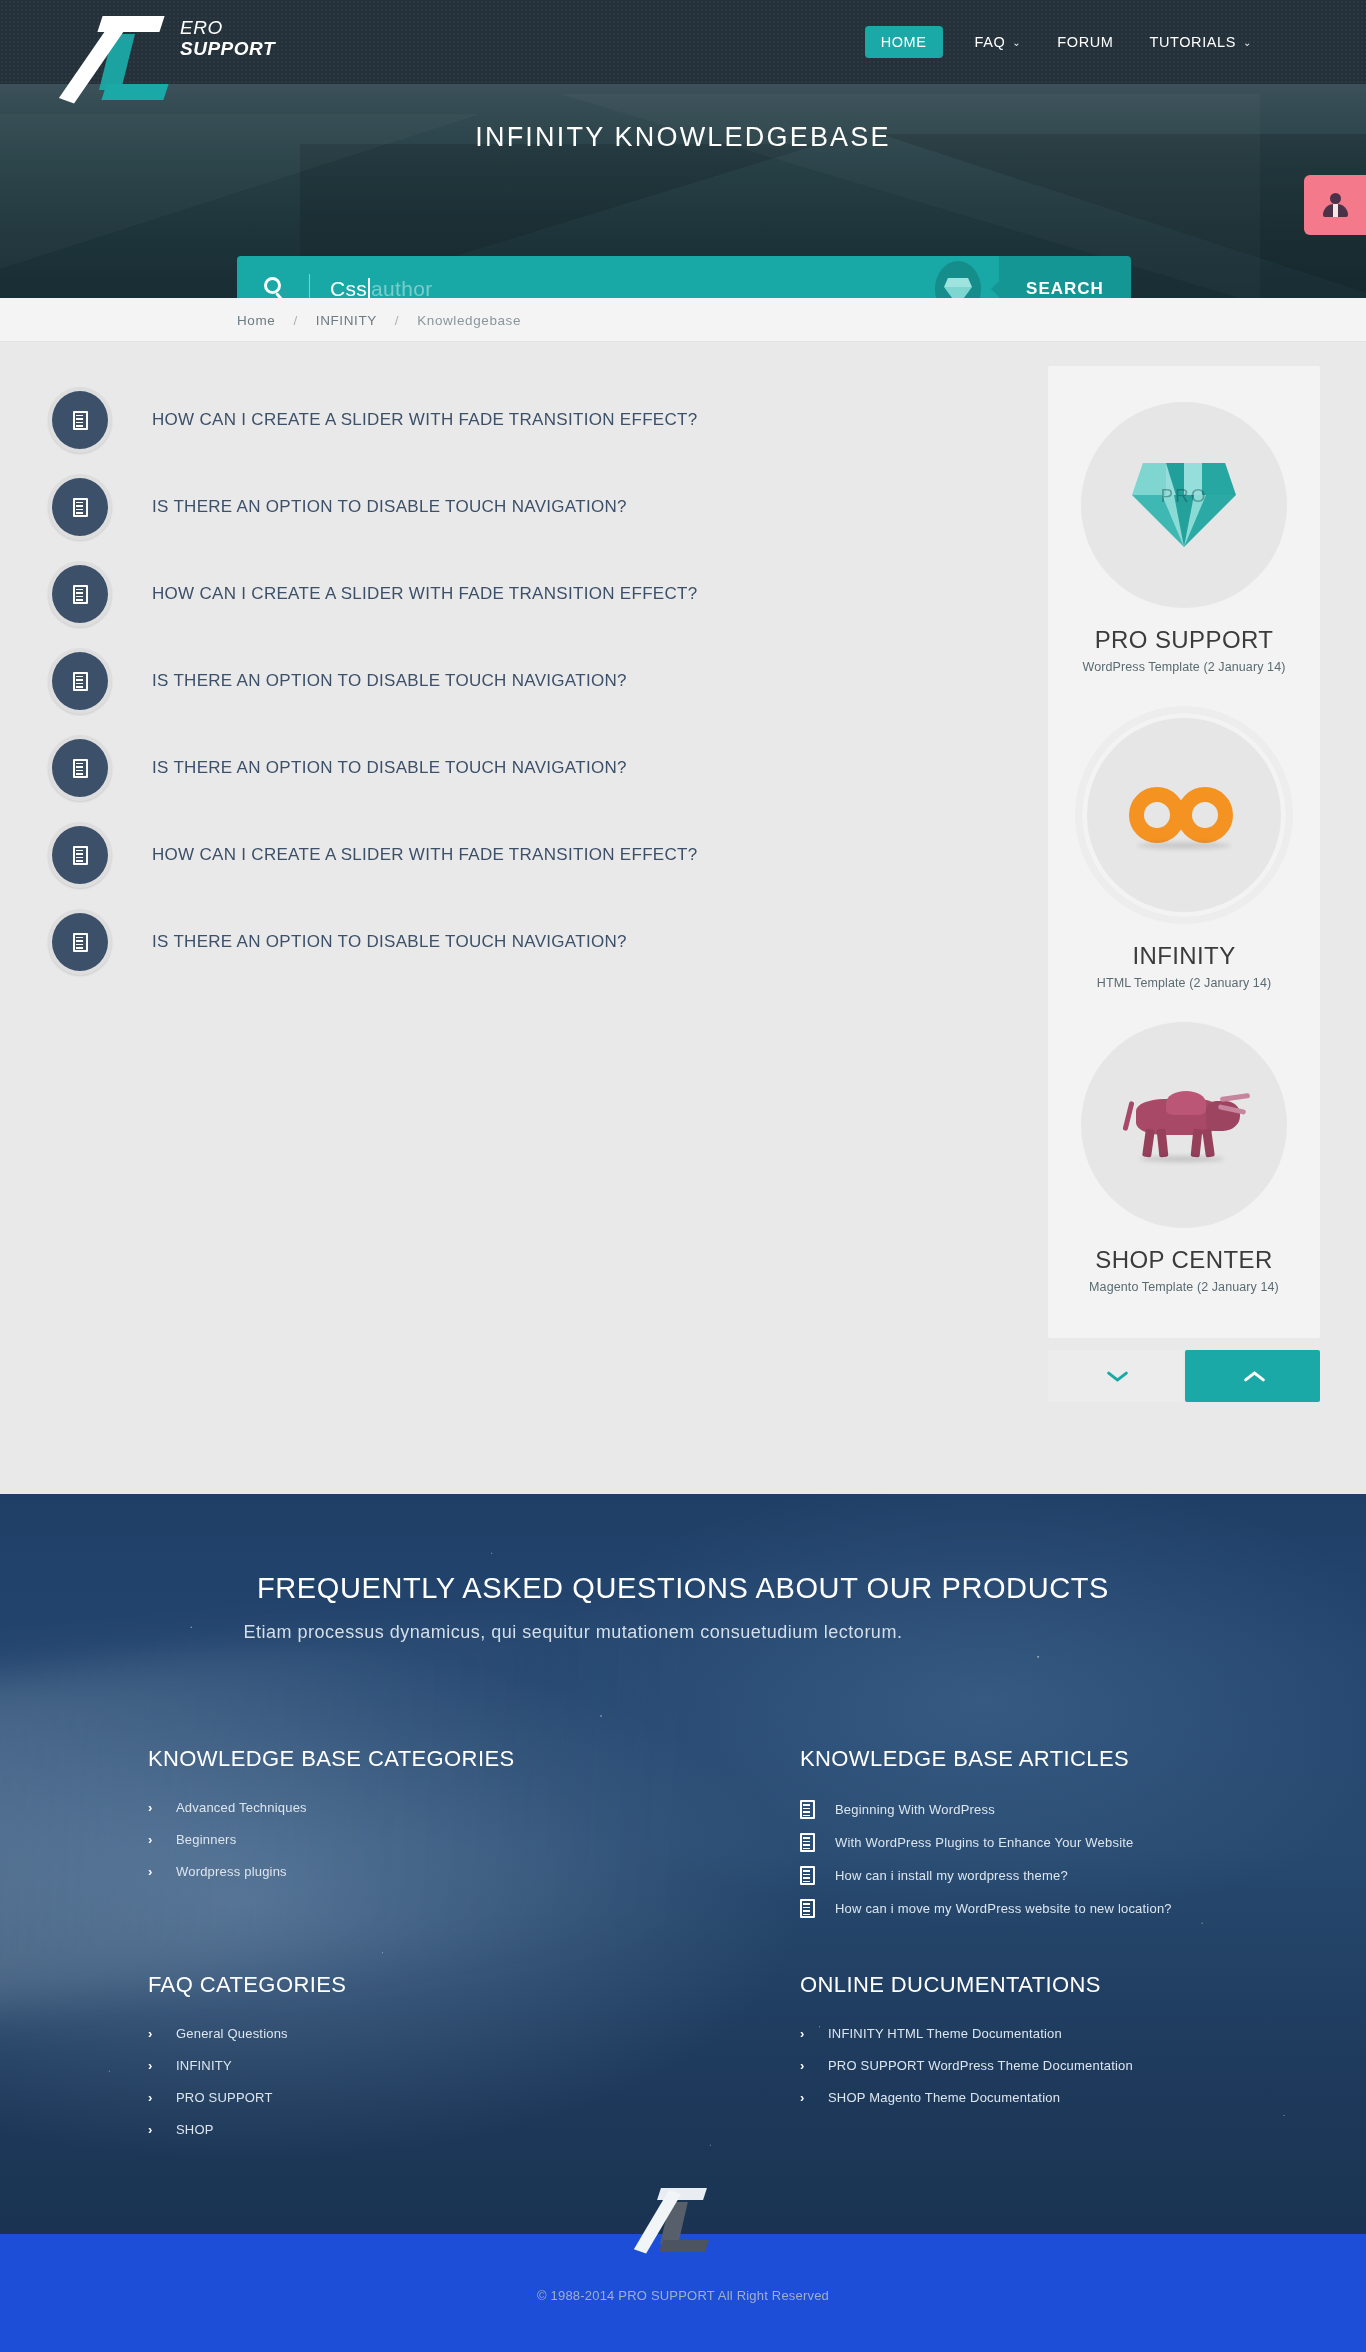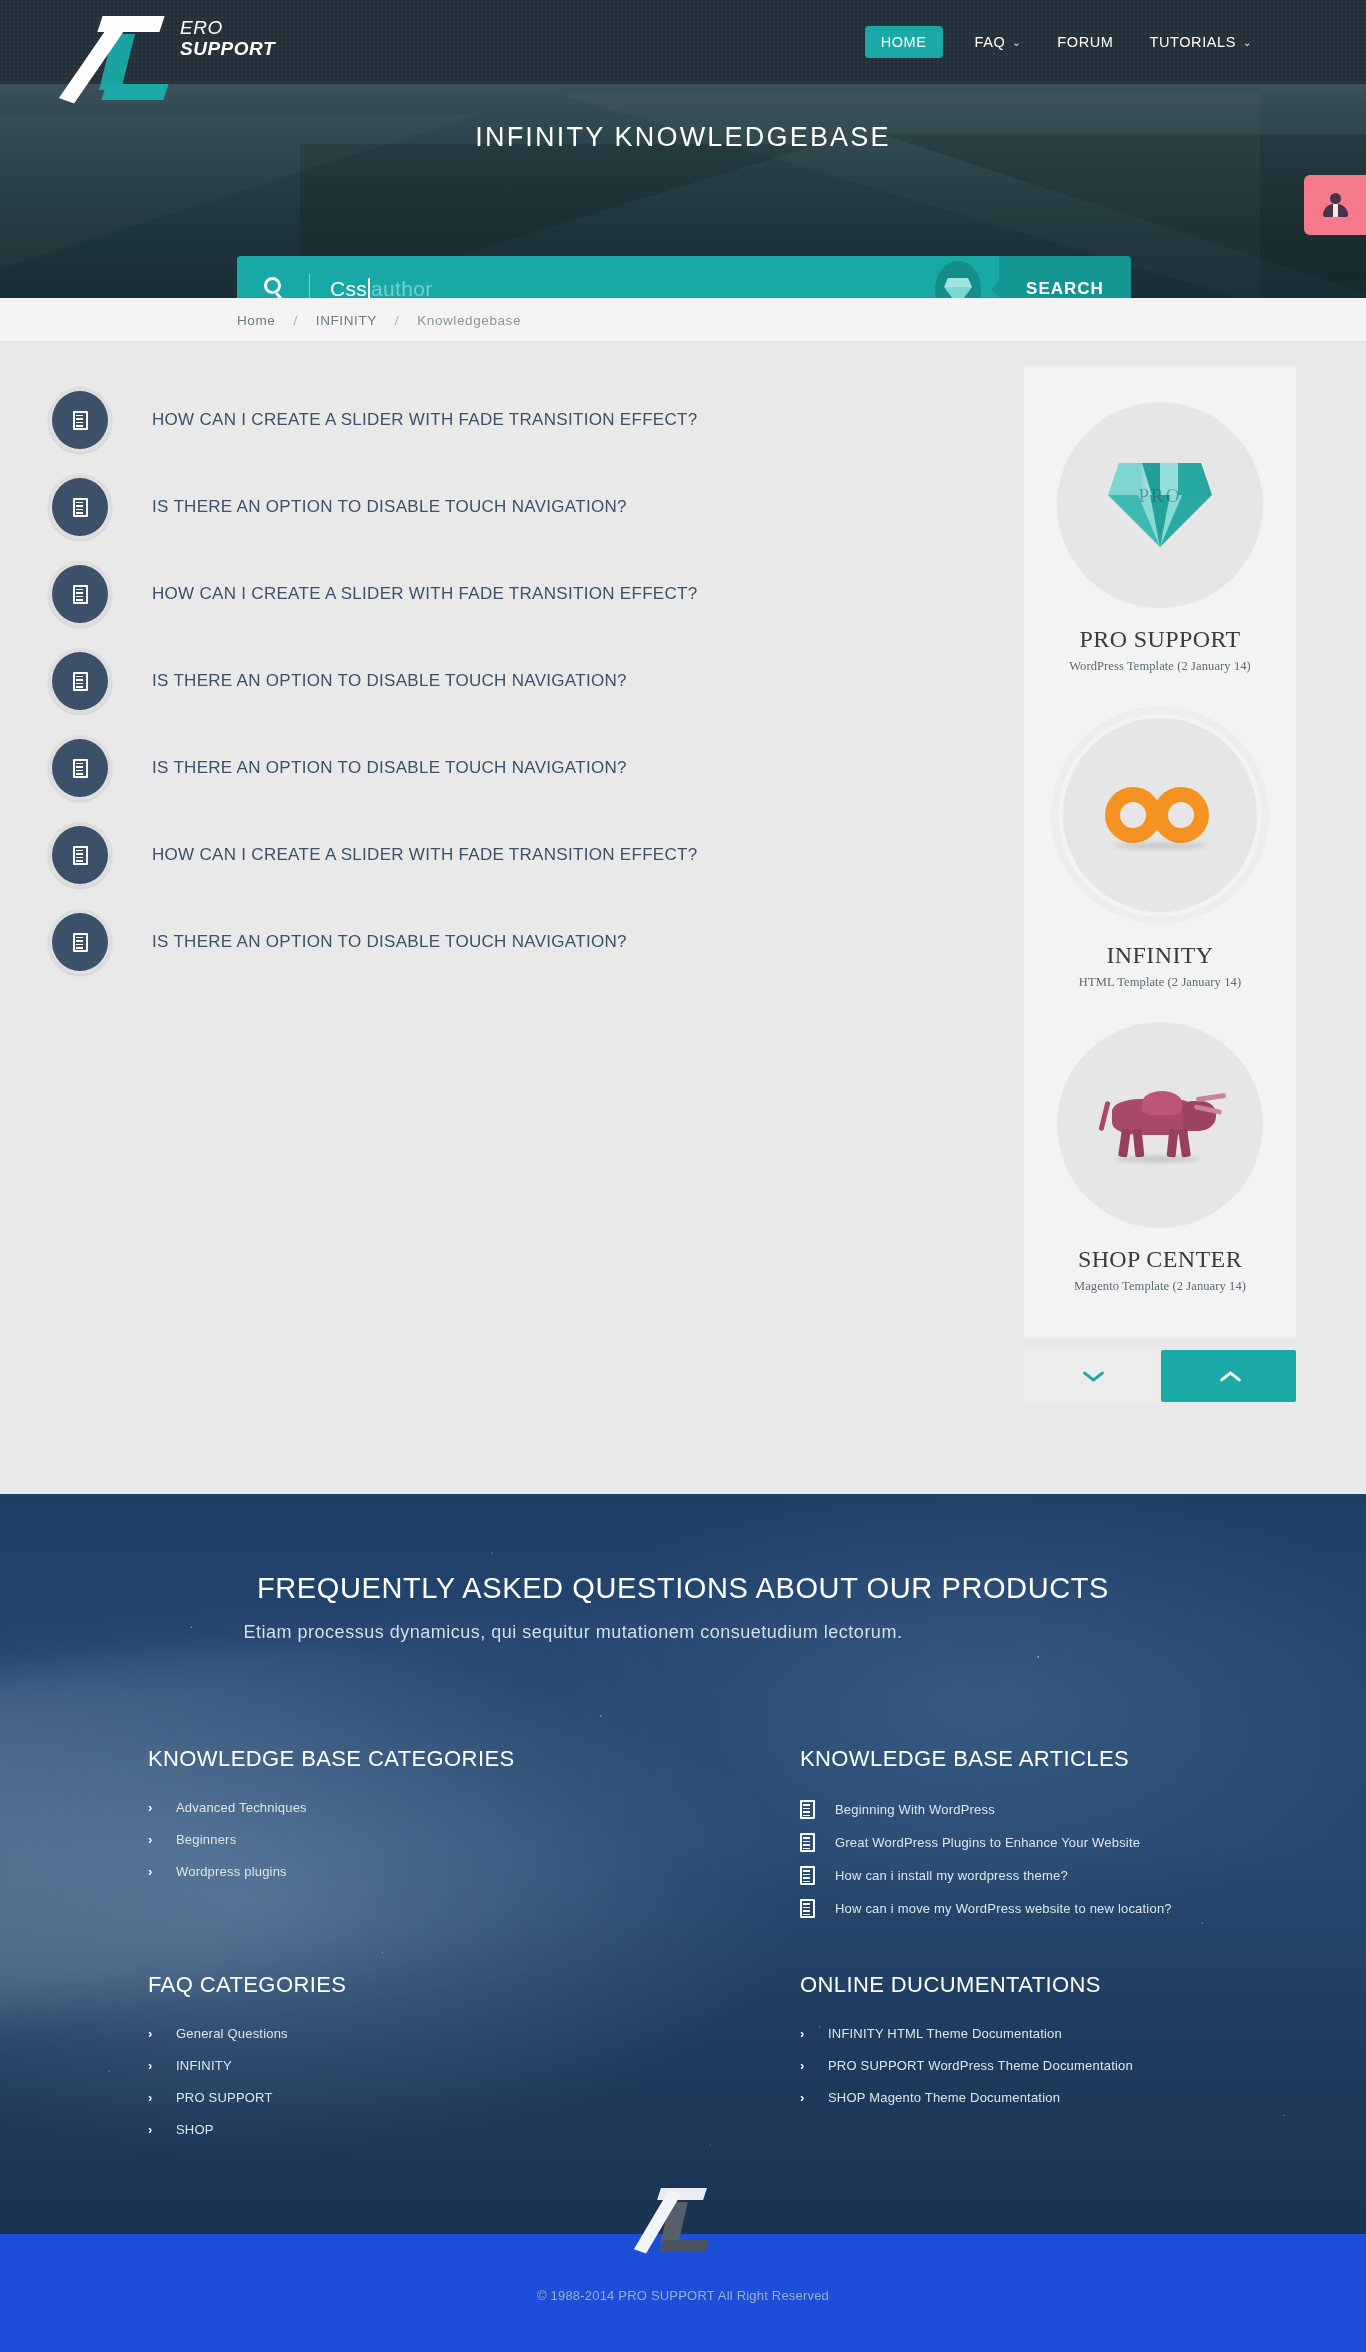--- a/index.html
+++ b/index.html
@@ -208,21 +208,21 @@
   }
   .doc-ico .l1 { top: 4px; } .doc-ico .l2 { top: 7.5px; }
   .doc-ico .l3 { top: 11px; } .doc-ico .l4 { top: 14.5px; }
   .art .title {
     margin-left: 40px; color: #3c5069; font-size: 17px; letter-spacing: .3px;
     line-height: 1.45; max-width: 840px;
   }
   .art.active .title { color: #1aa9a6; }
 
   
-  .sidebar { position: absolute; left: 1024px; top: 24px; width: 272px; font-family: Liberation Serif, serif; }
+  .sidebar { position: absolute; left: 1048px; top: 24px; width: 272px; }
   .side-panel {
     background: #f3f3f3; padding: 22px 16px 26px; border-radius: 2px;
   }
   .prod { text-align: center; padding: 14px 0 18px; }
   .prod .circle {
     width: 206px; height: 206px; border-radius: 50%; background: #e6e6e6;
     margin: 0 auto 18px; display: flex; align-items: center; justify-content: center;
     position: relative;
   }
   .prod .circle.ringed {
@@ -681,21 +681,21 @@
         <span>Beginning With WordPress</span>
       </div>
       <div class="flink doc">
         <span class="fdoc">
             <span class="sheet"></span>
             <span class="l l1"></span>
             <span class="l l2"></span>
             <span class="l l3"></span>
             <span class="l l4"></span>
           </span>
-        <span>Great WordPress Plugins to Enhance Your Website</span>
+        <span>With WordPress Plugins to Enhance Your Website</span>
       </div>
       <div class="flink doc">
         <span class="fdoc">
             <span class="sheet"></span>
             <span class="l l1"></span>
             <span class="l l2"></span>
             <span class="l l3"></span>
             <span class="l l4"></span>
           </span>
         <span>How can i install my wordpress theme?</span>

